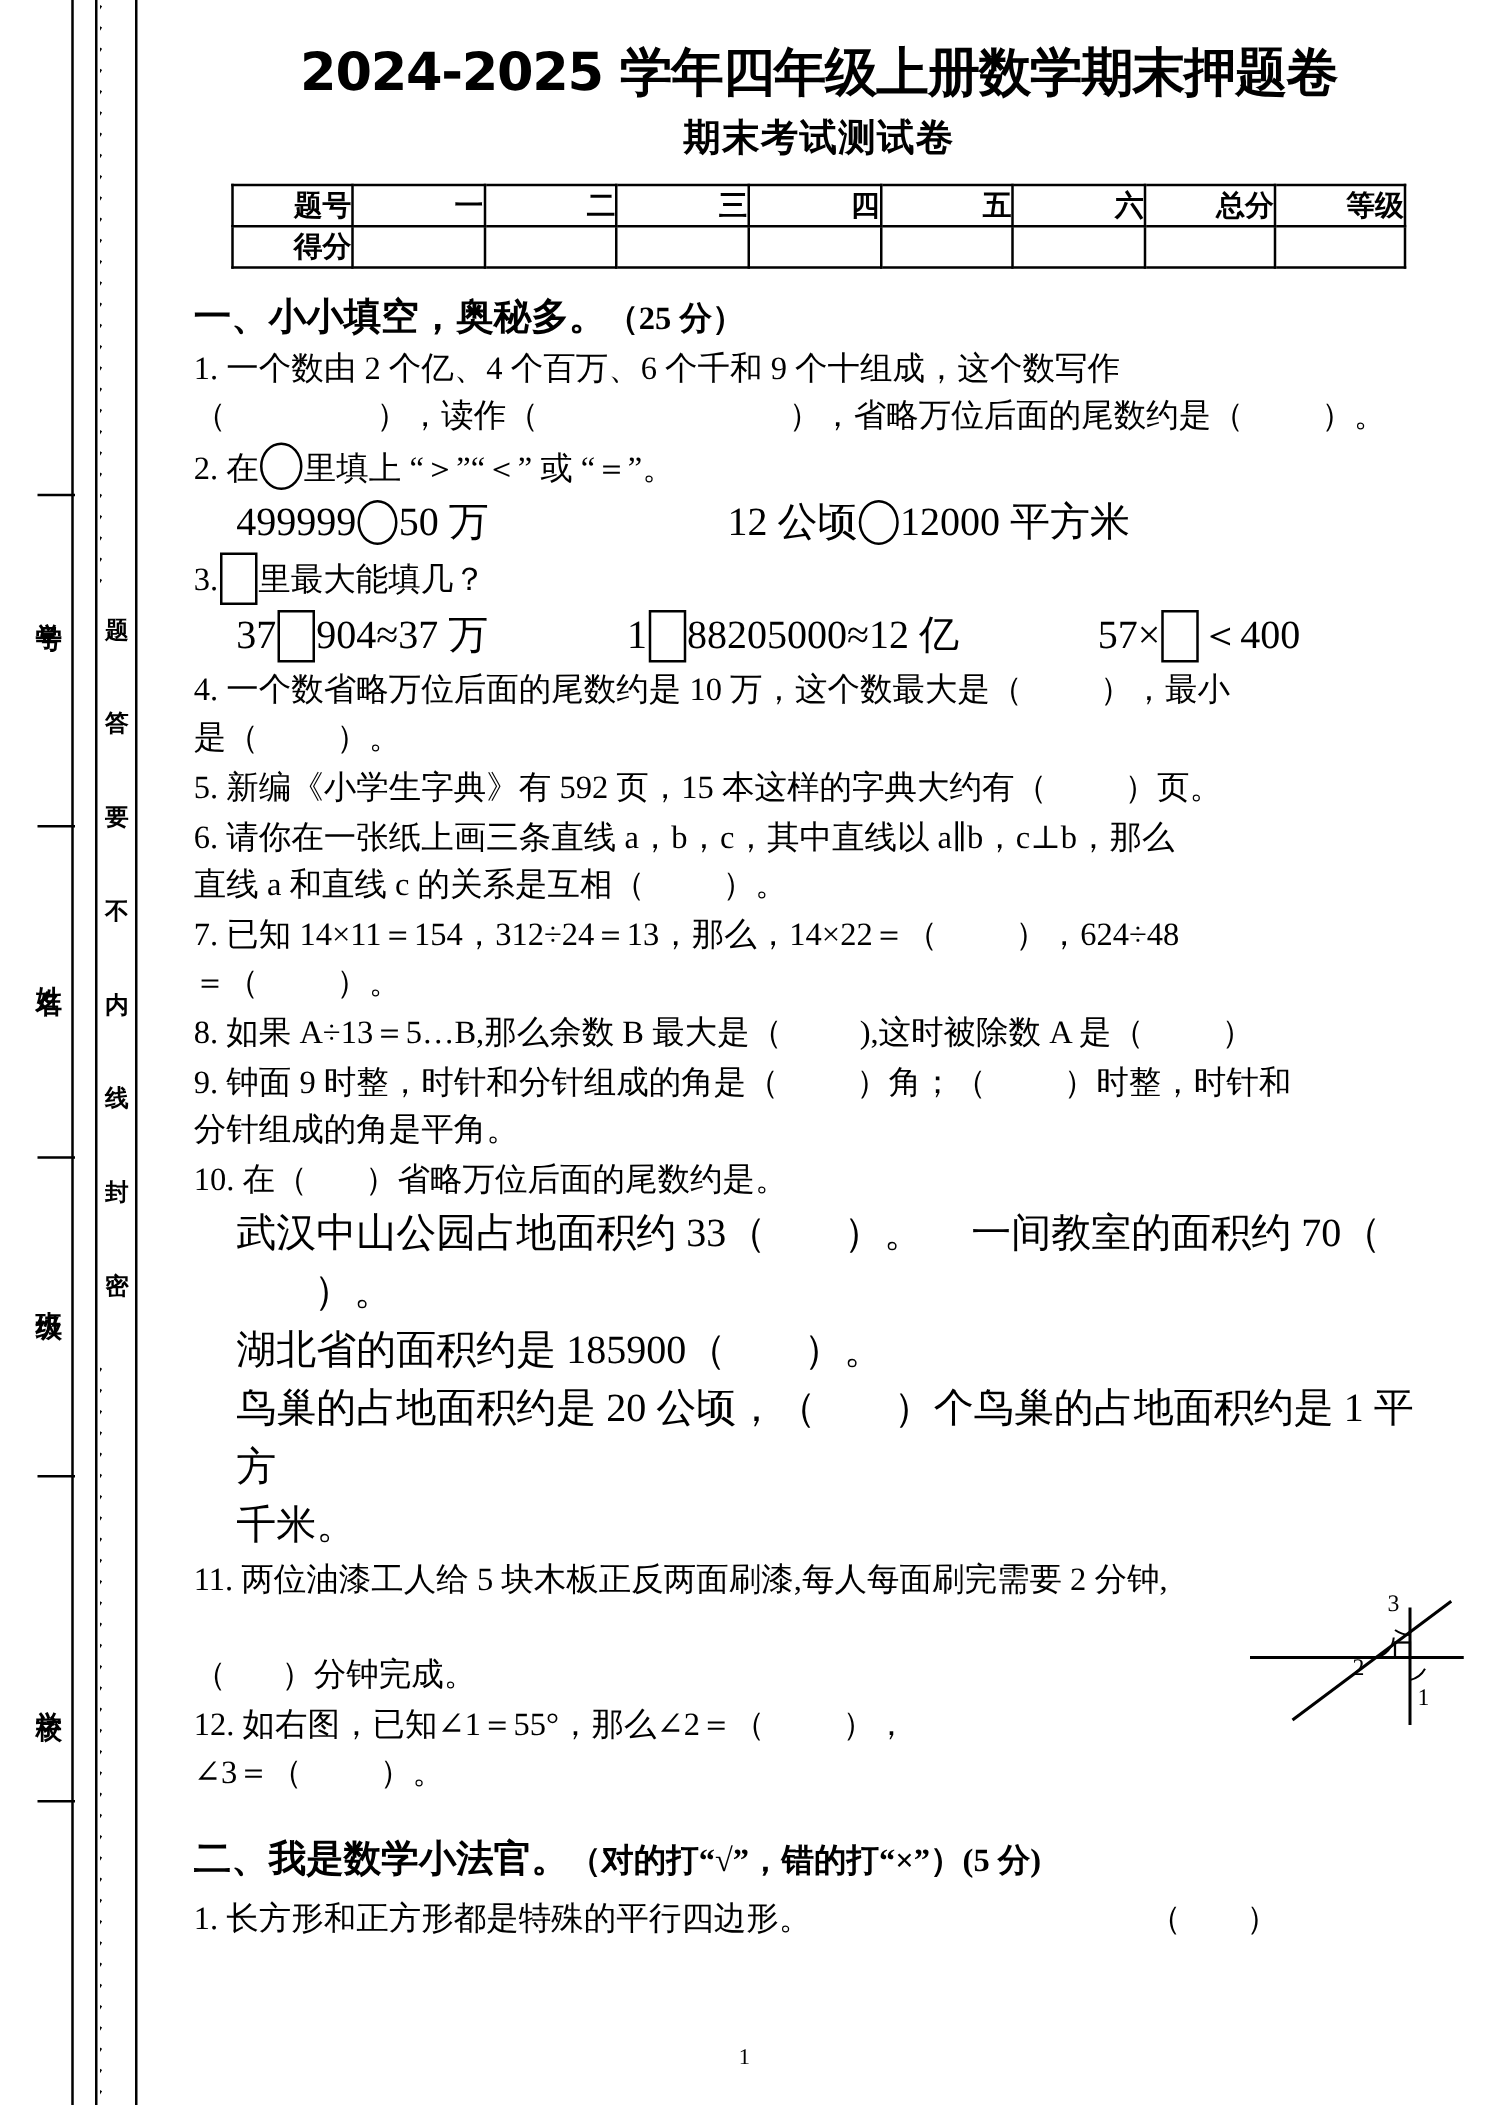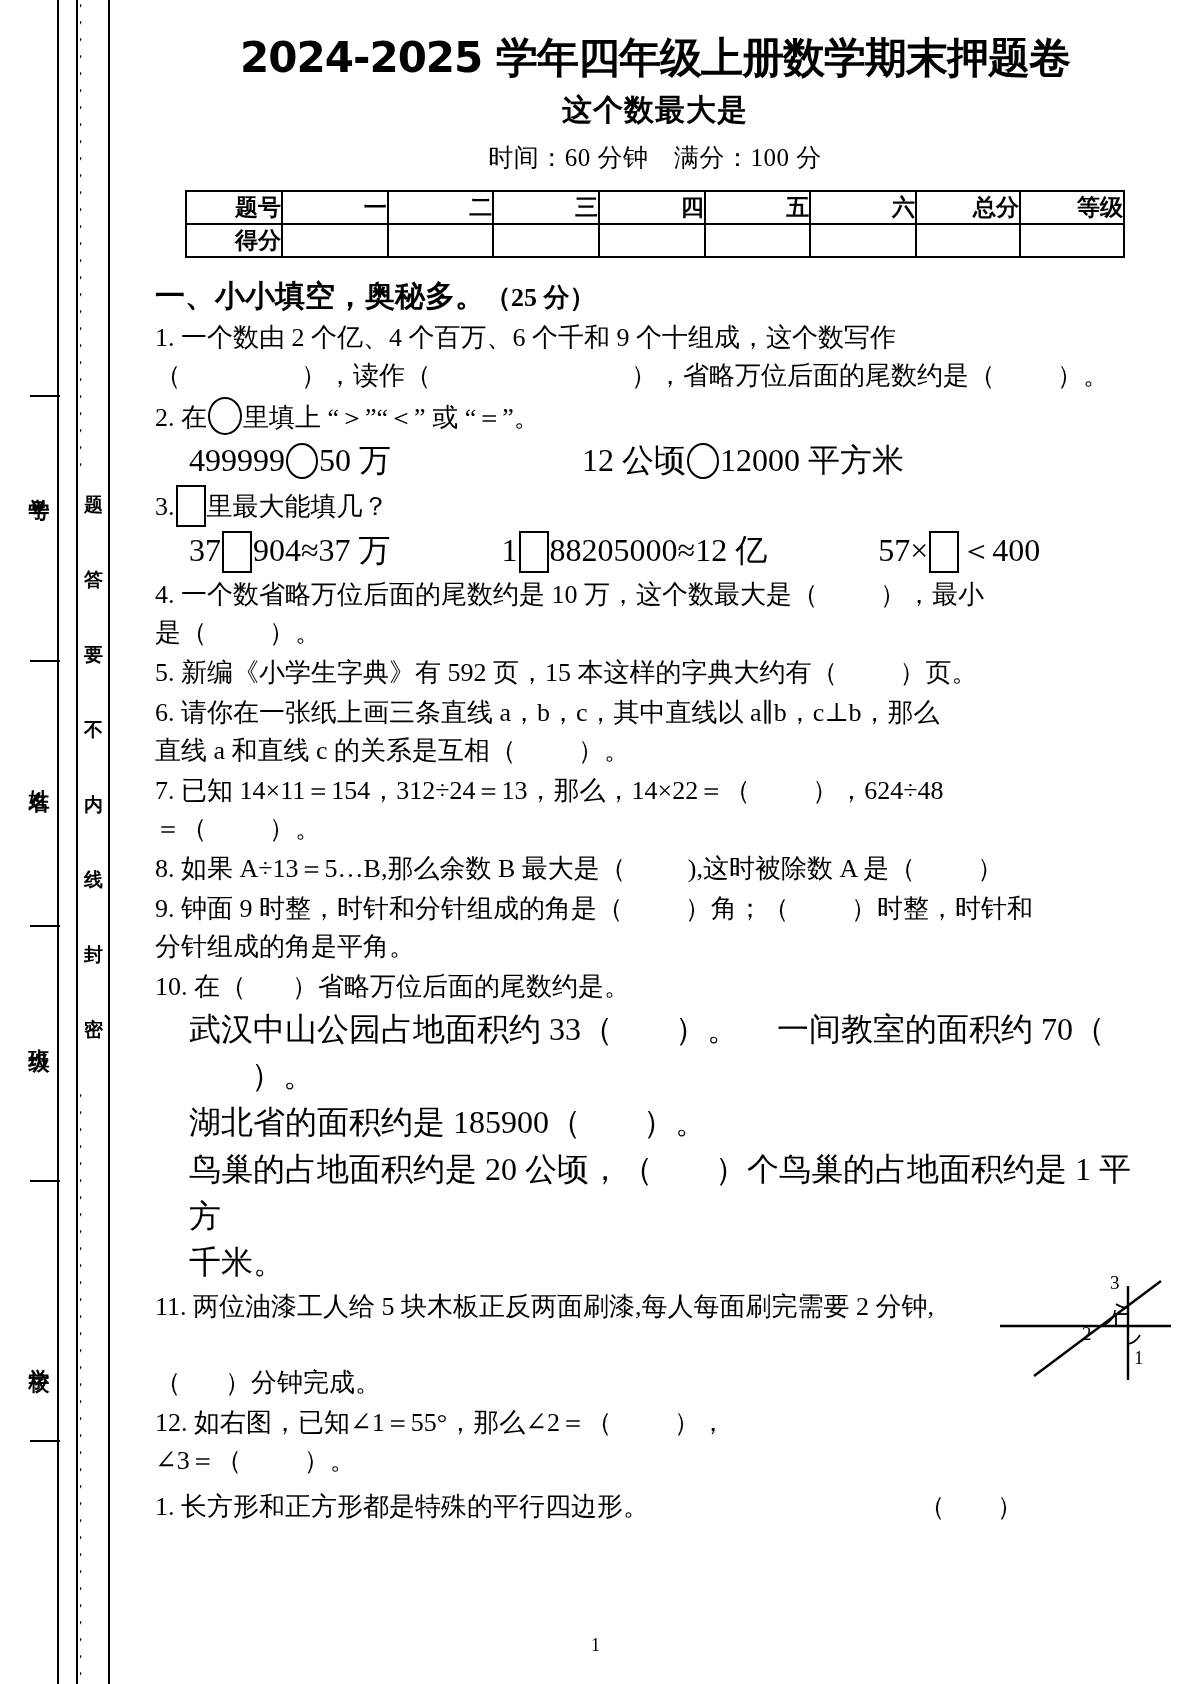--- a/index.html
+++ b/index.html
@@ -310,22 +310,21 @@
   <div class="seal-char" style="top:720px">不</div>
   <div class="seal-char" style="top:795px">内</div>
   <div class="seal-char" style="top:870px">线</div>
   <div class="seal-char" style="top:945px">封</div>
   <div class="seal-char" style="top:1020px">密</div>
 </div>
 
 <div id="content">
 
   <div id="main-title">2024-2025 学年四年级上册数学期末押题卷</div>
-  <div id="sub-title">这个数最大是</div>
-  <div id="exam-meta">时间：60 分钟　满分：100 分</div>
+  <div id="sub-title">期末考试测试卷</div>
 
   <table id="score-table">
     <tbody>
         <tr>
       <td class="rowhead">题号</td>
       <td>一</td>
       <td>二</td>
       <td>三</td>
       <td>四</td>
       <td>五</td>
@@ -435,20 +434,23 @@
     <br>
     <span>（</span><span class="gap-s" style="width:44px"></span><span>）分钟完成。</span>
   </div>
 
   <div class="q">
     <span>12.</span>
     <span>如右图，已知∠1＝55°，那么∠2＝（</span><span class="gap-m"></span><span>），</span><br>
     <span>∠3＝（</span><span class="gap-m"></span><span>）。</span>
   </div>
 
+  <div class="sec-head" style="margin-top:30px">
+    <span>二、</span><span>我是数学小法官。</span><span class="pts">（对的打“√”，错的打“×”）(5 分)</span>
+  </div>
 
   <div class="q" style="margin-top:8px">
     <span>1.</span>
     <span>长方形和正方形都是特殊的平行四边形。</span><span style="display:inline-block;width:270px"></span><span>（　　）</span>
   </div>
 </div>
 
 <svg id="fig-angles" viewBox="0 0 175 118">
 
   <line x1="2" y1="62" x2="173" y2="62" stroke="#000" stroke-width="2.4"></line>

